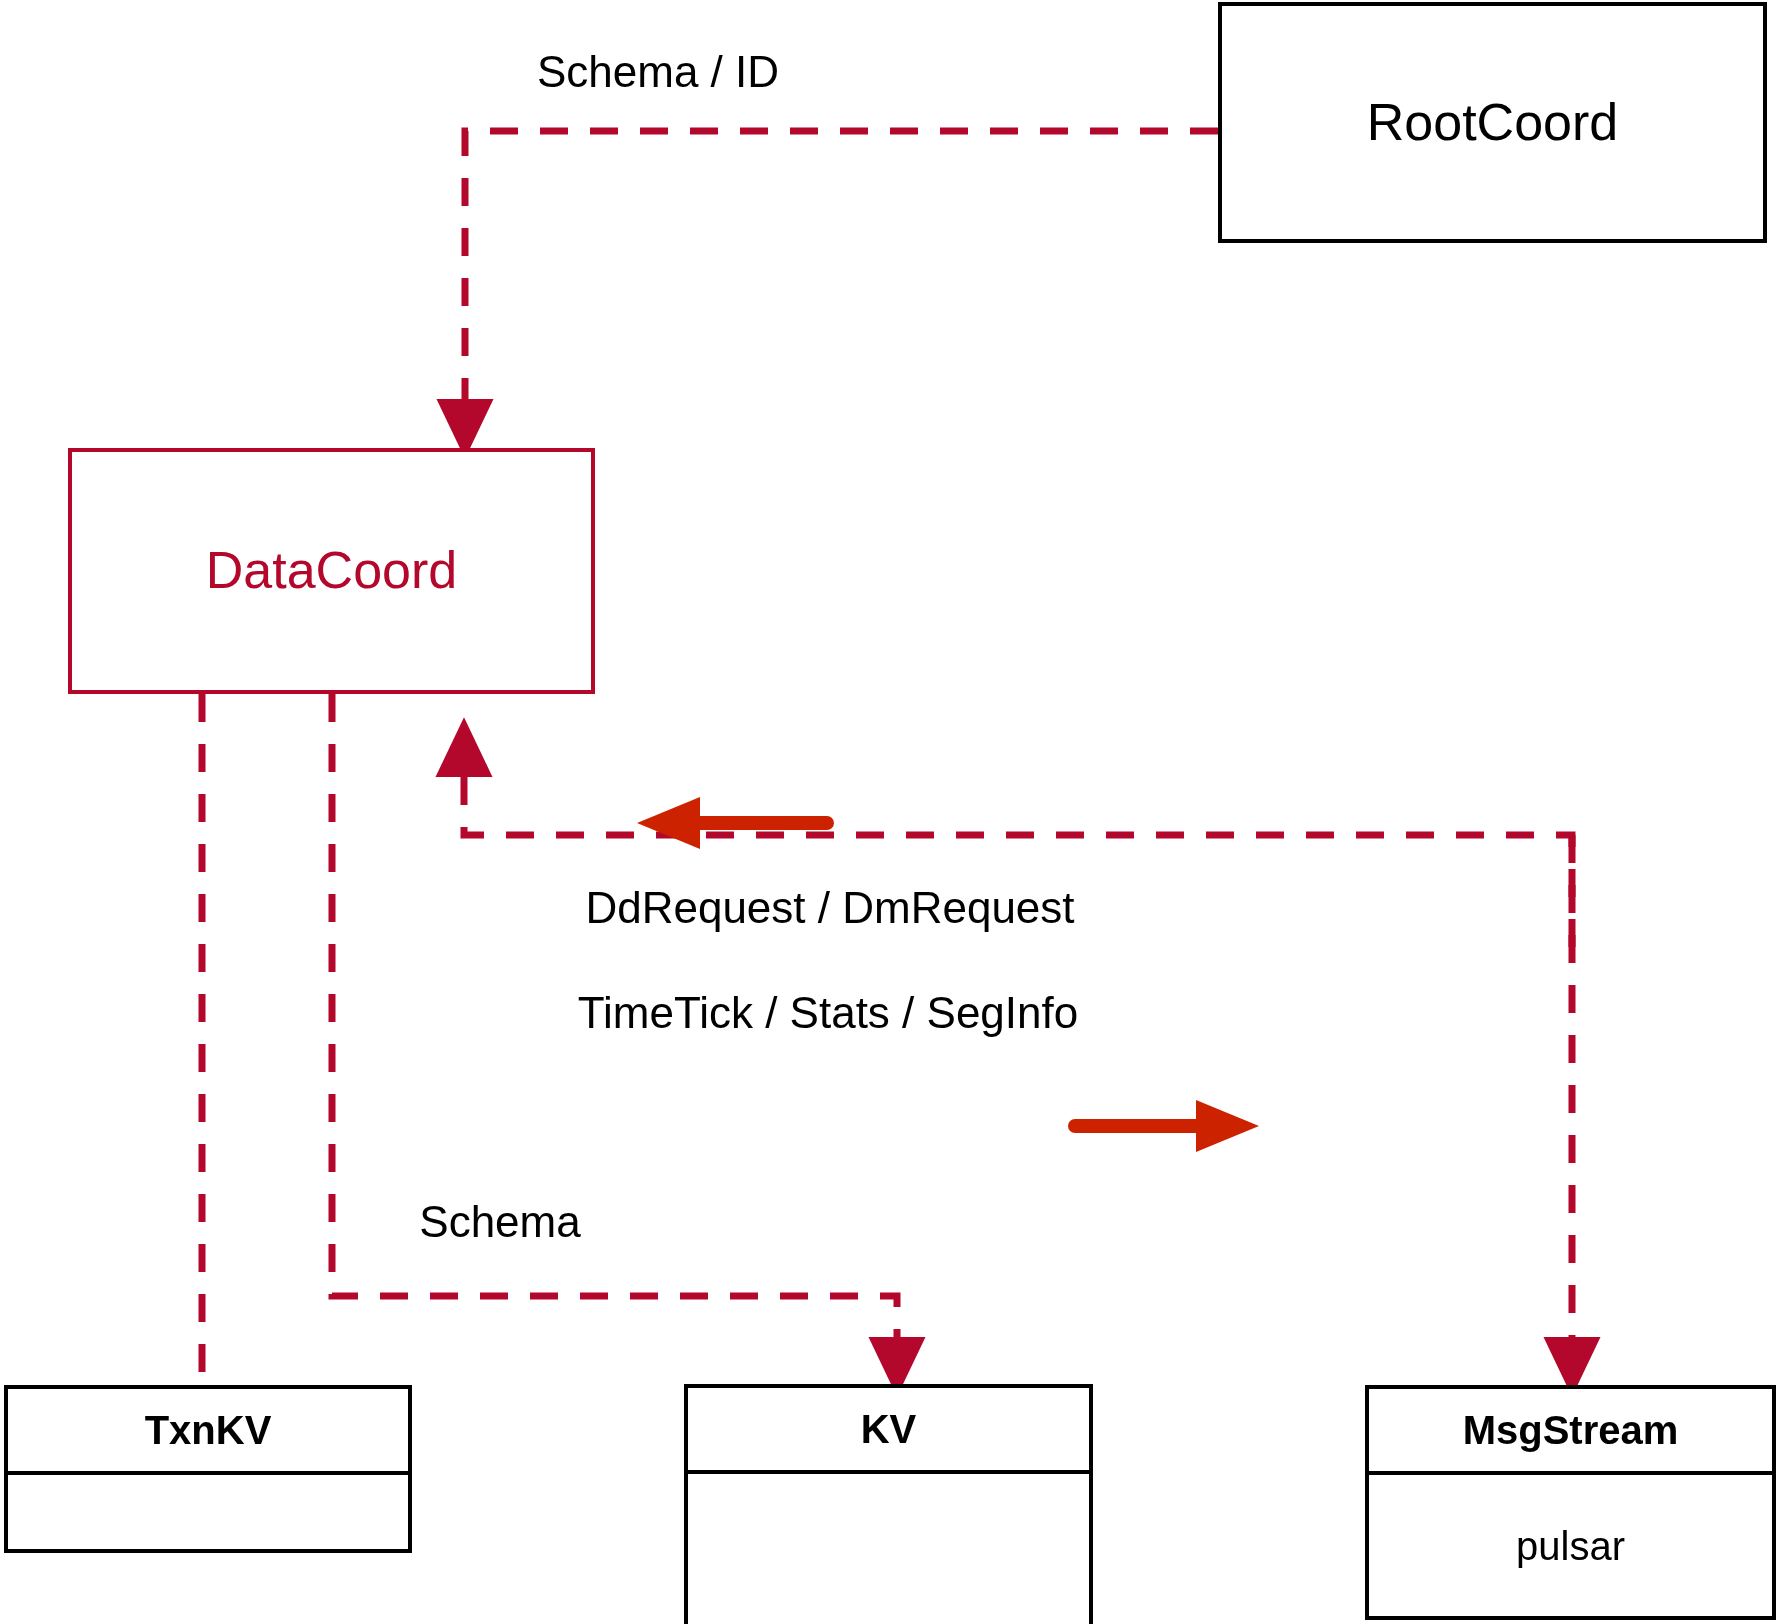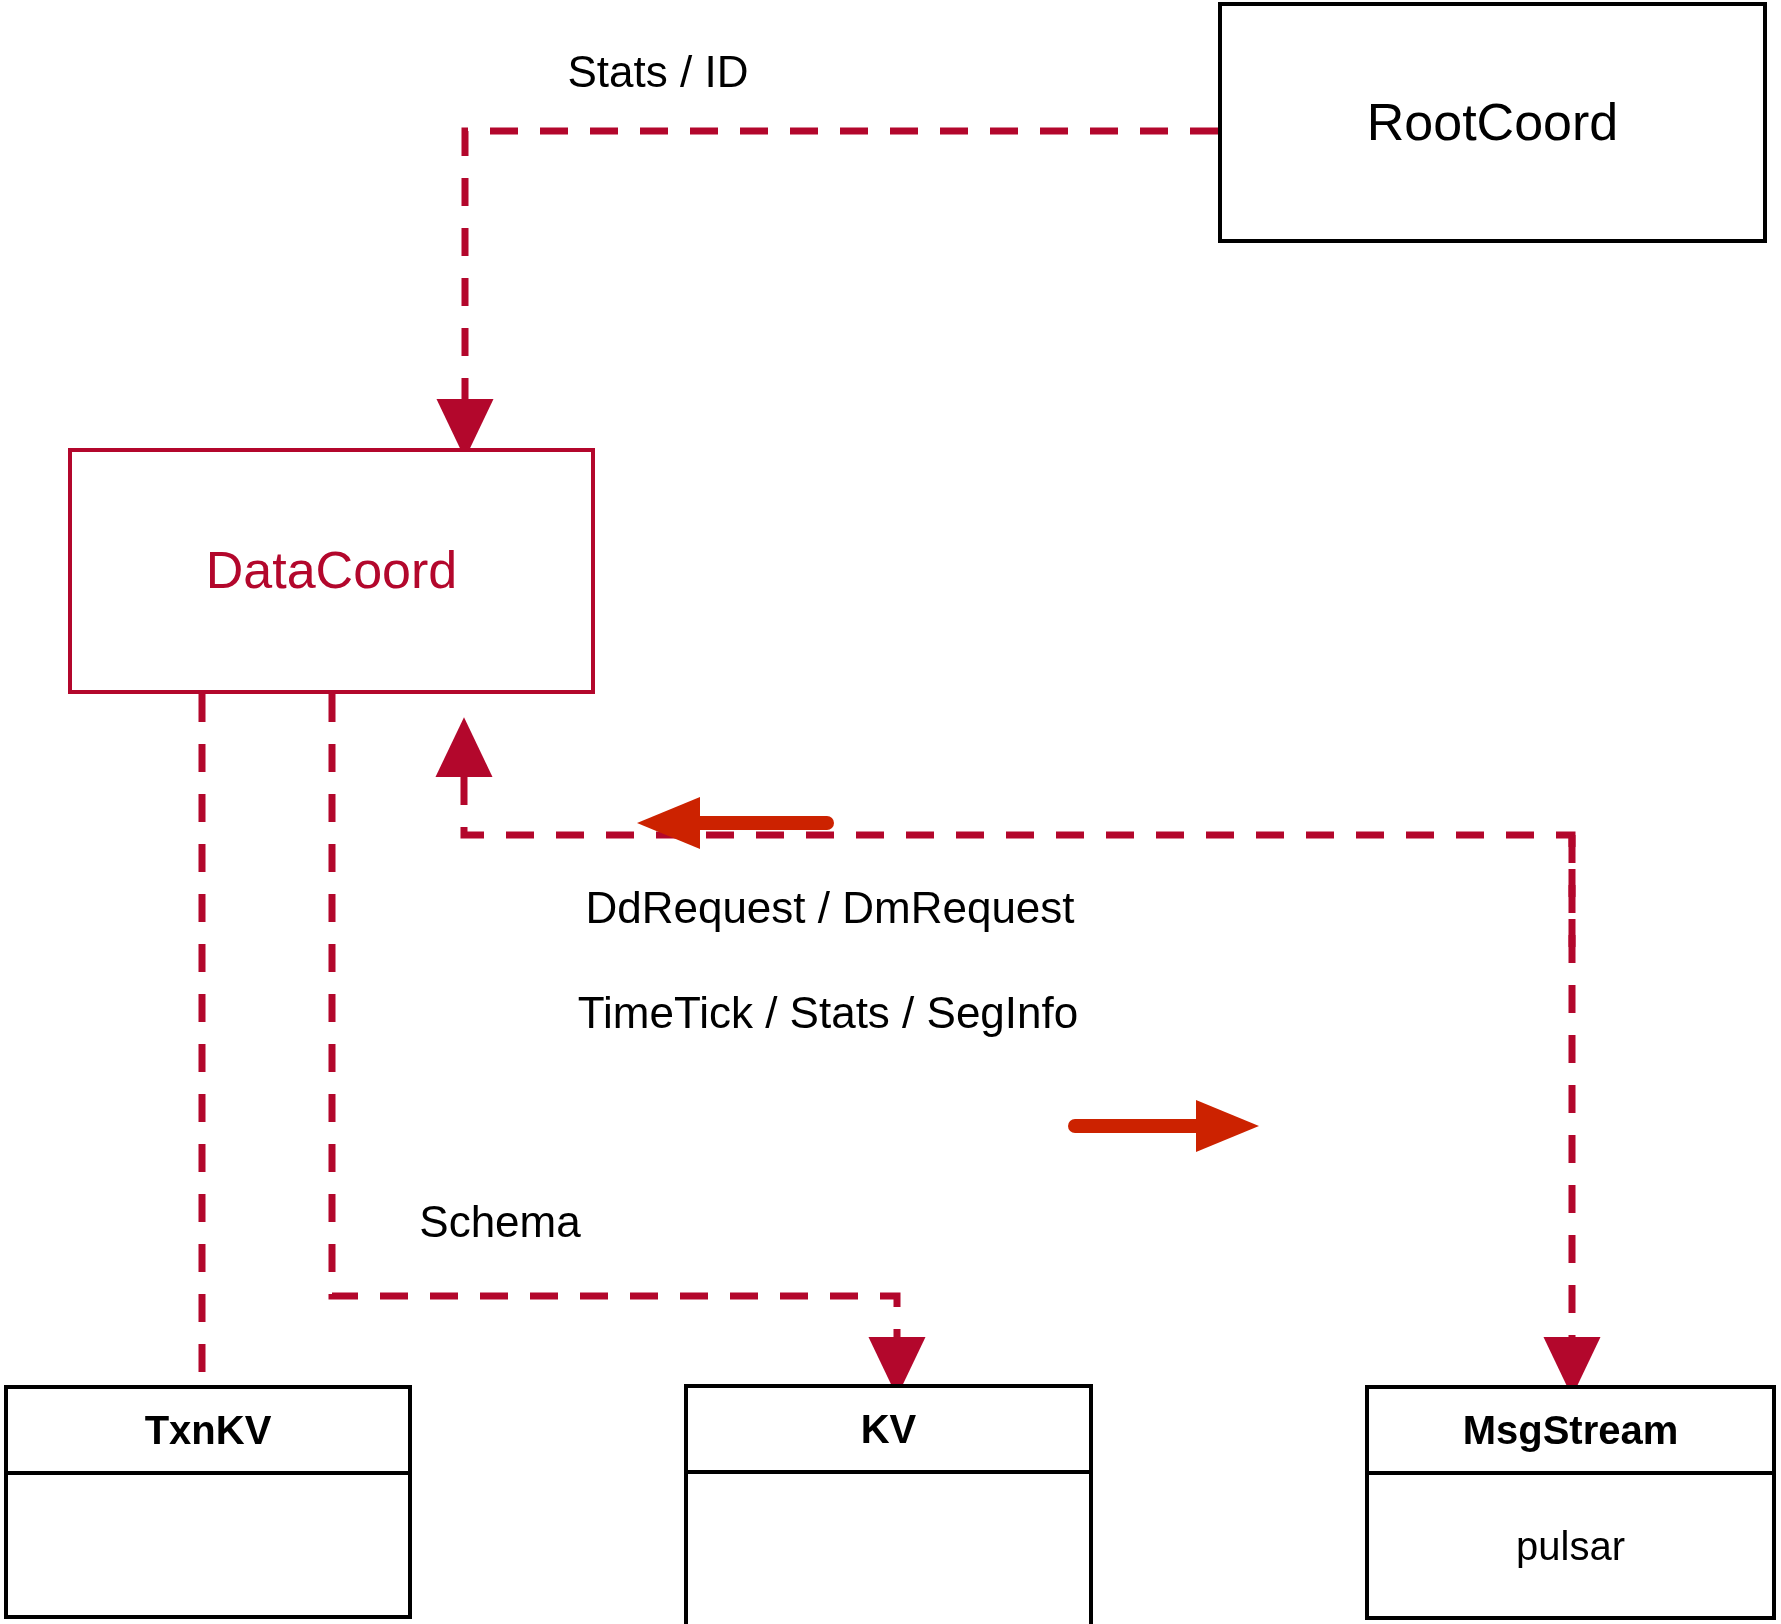--- a/index.html
+++ b/index.html
@@ -129,34 +129,34 @@
   </svg>
 
   <div class="node node-accent" style="left:68px; top:448px; width:527px; height:246px;">
     <span class="node-label">DataCoord</span>
   </div>
 
   <div class="node node-plain" style="left:1218px; top:2px; width:549px; height:241px;">
     <span class="node-label">RootCoord</span>
   </div>
 
-  <div class="node node-split" style="left:4px; top:1385px; width:408px; height:234px;">
+  <div class="node node-split" style="left:4px; top:1385px; width:408px; height:168px;">
     <div class="split-head" style="height:82px;">TxnKV</div>
   </div>
 
   <div class="node node-split" style="left:684px; top:1384px; width:409px; height:257px;">
     <div class="split-head" style="height:82px;">KV</div>
   </div>
 
   <div class="node node-split" style="left:1365px; top:1385px; width:411px; height:235px;">
     <div class="split-head" style="height:82px;">MsgStream</div>
     <div class="split-body">pulsar</div>
   </div>
 
-  <div class="edge-label" style="left:658px; top:72px;">Stats / ID</div>
+  <div class="edge-label" style="left:658px; top:72px;">Schema / ID</div>
 
   <div class="edge-label" style="left:828px; top:1013px;">TimeTick / Stats / SegInfo</div>
 
   <div class="edge-label" style="left:830px; top:908px;">DdRequest / DmRequest</div>
 
   <div class="edge-label" style="left:500px; top:1222px;">Schema</div>
 
 </div>
 
 </body></html>

